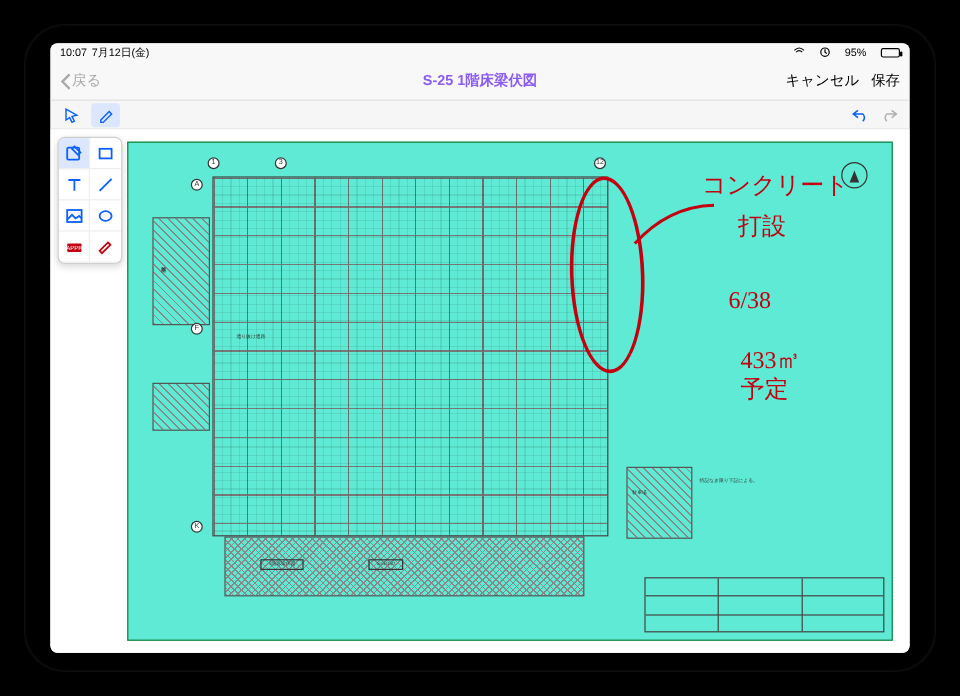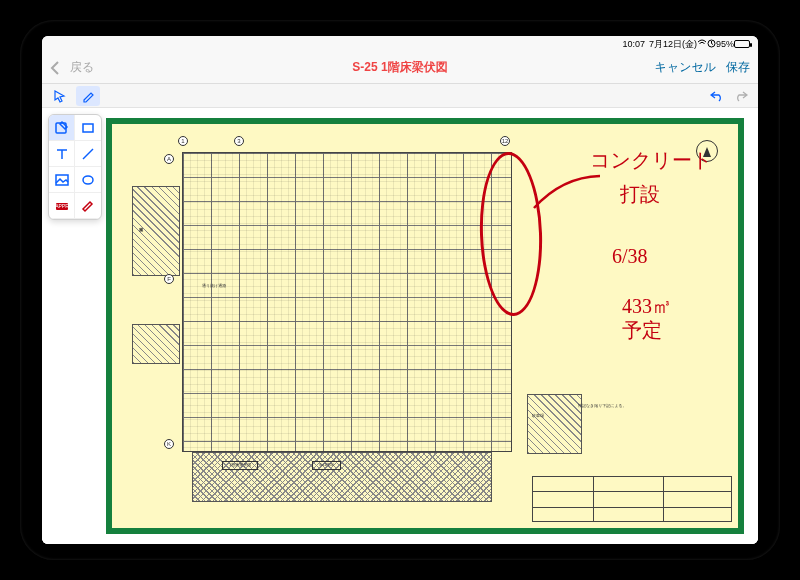--- a/index.html
+++ b/index.html
@@ -23,41 +23,41 @@
     border-radius: 6px;
     overflow: hidden;
     position: relative;
     display: flex; flex-direction: column;
   }
   
   .statusbar {
     height: 16px;
     font-size: 9px;
     color: #000;
-    display: flex; align-items: center; justify-content: flex-end;
+    display: flex; align-items: center; justify-content: space-between;
     padding: 0 8px;
     background: #f8f8f8;
   }
   .status-left { display:flex; gap:4px; align-items:center;}
-  .status-right { display:flex; gap:0; align-items:center;}
+  .status-right { display:flex; gap:12px; align-items:center;}
   .battery { width:16px; height:8px; border:1px solid #000; border-radius:2px; position:relative;}
   .battery::after{content:"";position:absolute;right:-3px;top:2px;width:2px;height:4px;background:#000;border-radius:1px;}
   .battery-fill{height:100%;width:95%;background:#000;}
   
   .navbar {
     height: 32px;
     display:flex; align-items:center; justify-content:space-between;
     padding: 0 8px;
     border-bottom: 1px solid #ddd;
     background:#f8f8f8;
   }
-  .nav-left { display:flex; align-items:center; gap:10px; color:#aaa; font-size:12px;}
+  .nav-left { display:flex; align-items:center; gap:0; color:#aaa; font-size:12px;}
   .nav-left svg { stroke:#aaa;}
-  .nav-title { font-size:12px; font-weight:600; color:#ef4444; position:absolute; left:50%; transform:translateX(-50%);}
-  .nav-right { display:flex; gap:10px; font-size:12px; color:#0369a1;}
+  .nav-title { font-size:12px; font-weight:600; color:#8b5cf6; position:absolute; left:50%; transform:translateX(-50%);}
+  .nav-right { display:flex; gap:10px; font-size:12px; color:#000000;}
   .nav-right span { cursor:pointer;}
   
   .topstrip {
     height: 24px;
     background:#f6f6f6;
     border-bottom:1px solid #e3e3e3;
     display:flex; align-items:center; padding-left:6px; gap:4px;
     position:relative;
   }
   .topstrip .tool {
@@ -90,22 +90,22 @@
   .pcell.selected{ background:#dce7ff;}
   .pcell svg{ stroke:#0a60ff; fill:none; stroke-width:1.5;}
   
   .canvas {
     position:absolute; inset:0;
     background:#fff;
   }
   .sheet {
     position:absolute;
     left:64px; top:10px; right:14px; bottom:10px;
-    border:6px solid #15803d;
-    background:#fef9c3;
+    border:1px solid #15803d;
+    background:#5eead4;
   }
   .grid {
     position:absolute;
     left:70px; top:28px; width:330px; height:300px;
     border:1px solid #444;
     background:
       repeating-linear-gradient(to right, #777 0 1px, transparent 1px 28px),
       repeating-linear-gradient(to bottom,#777 0 1px, transparent 1px 24px);
   }
   .grid::before{

